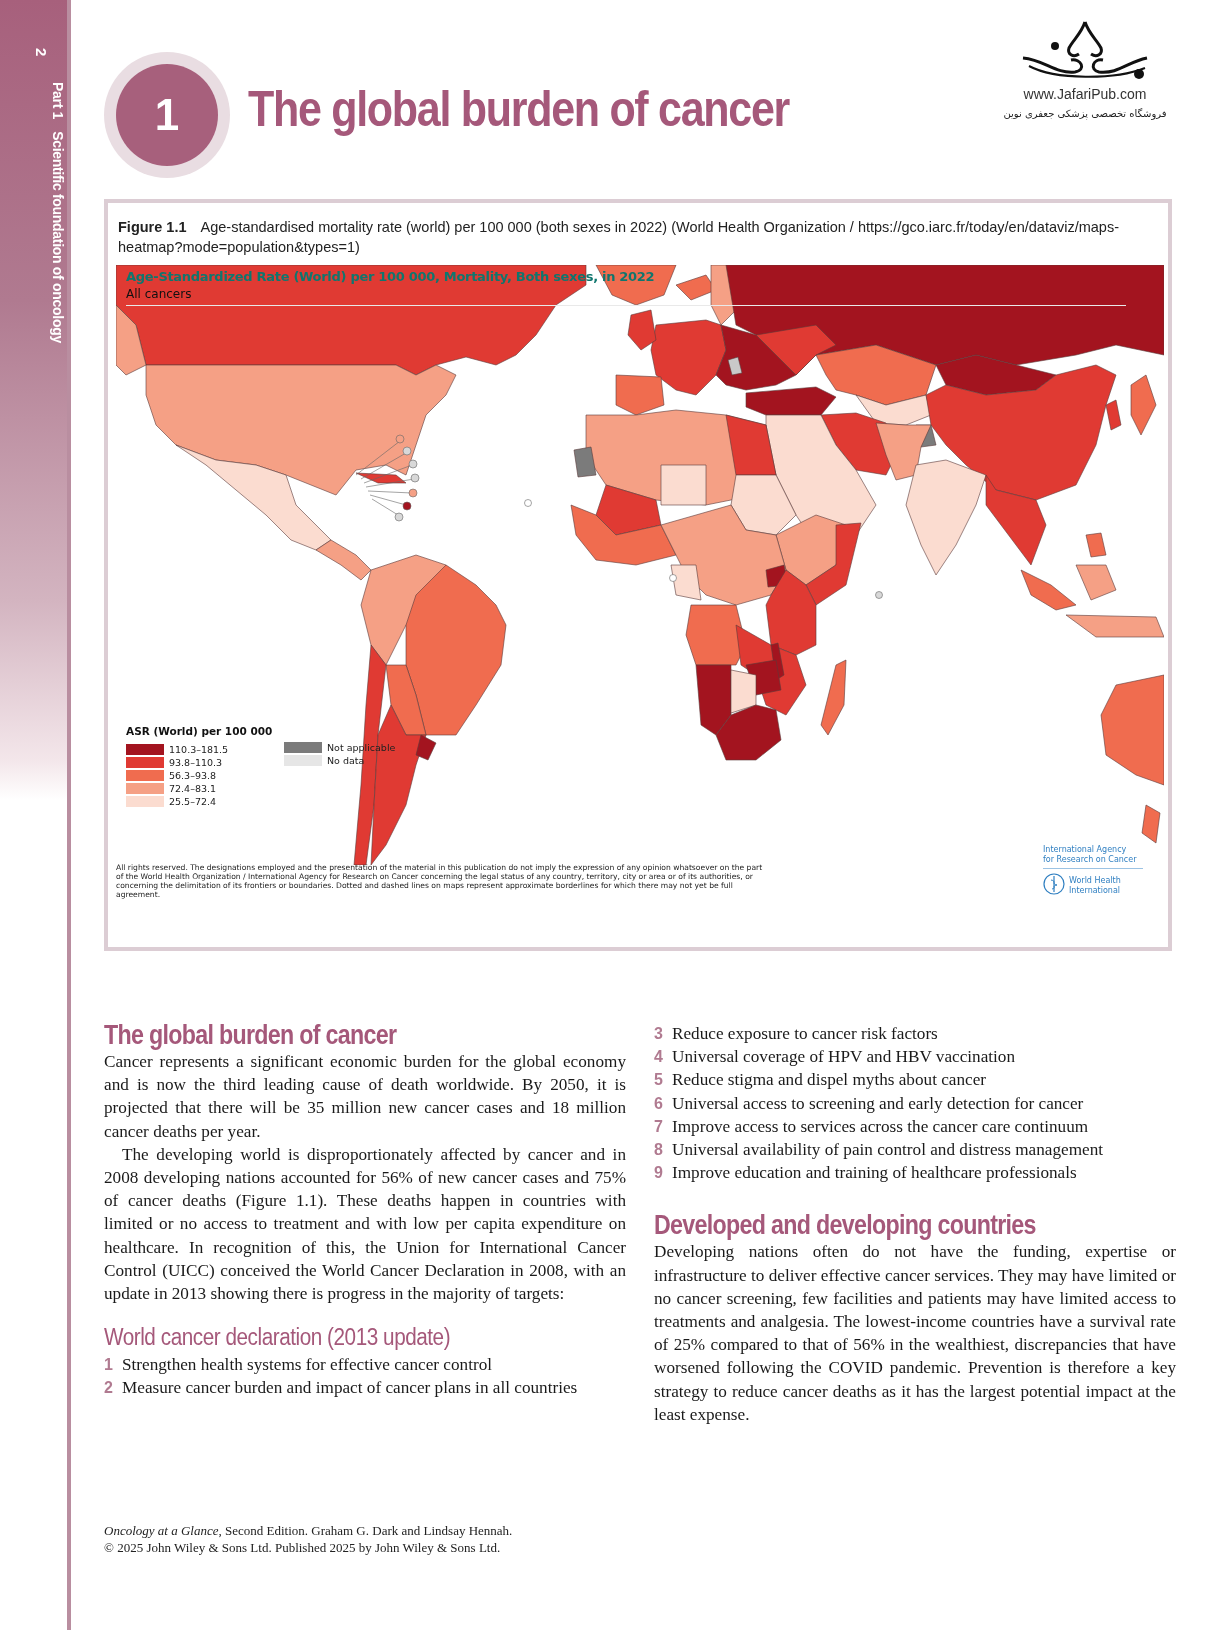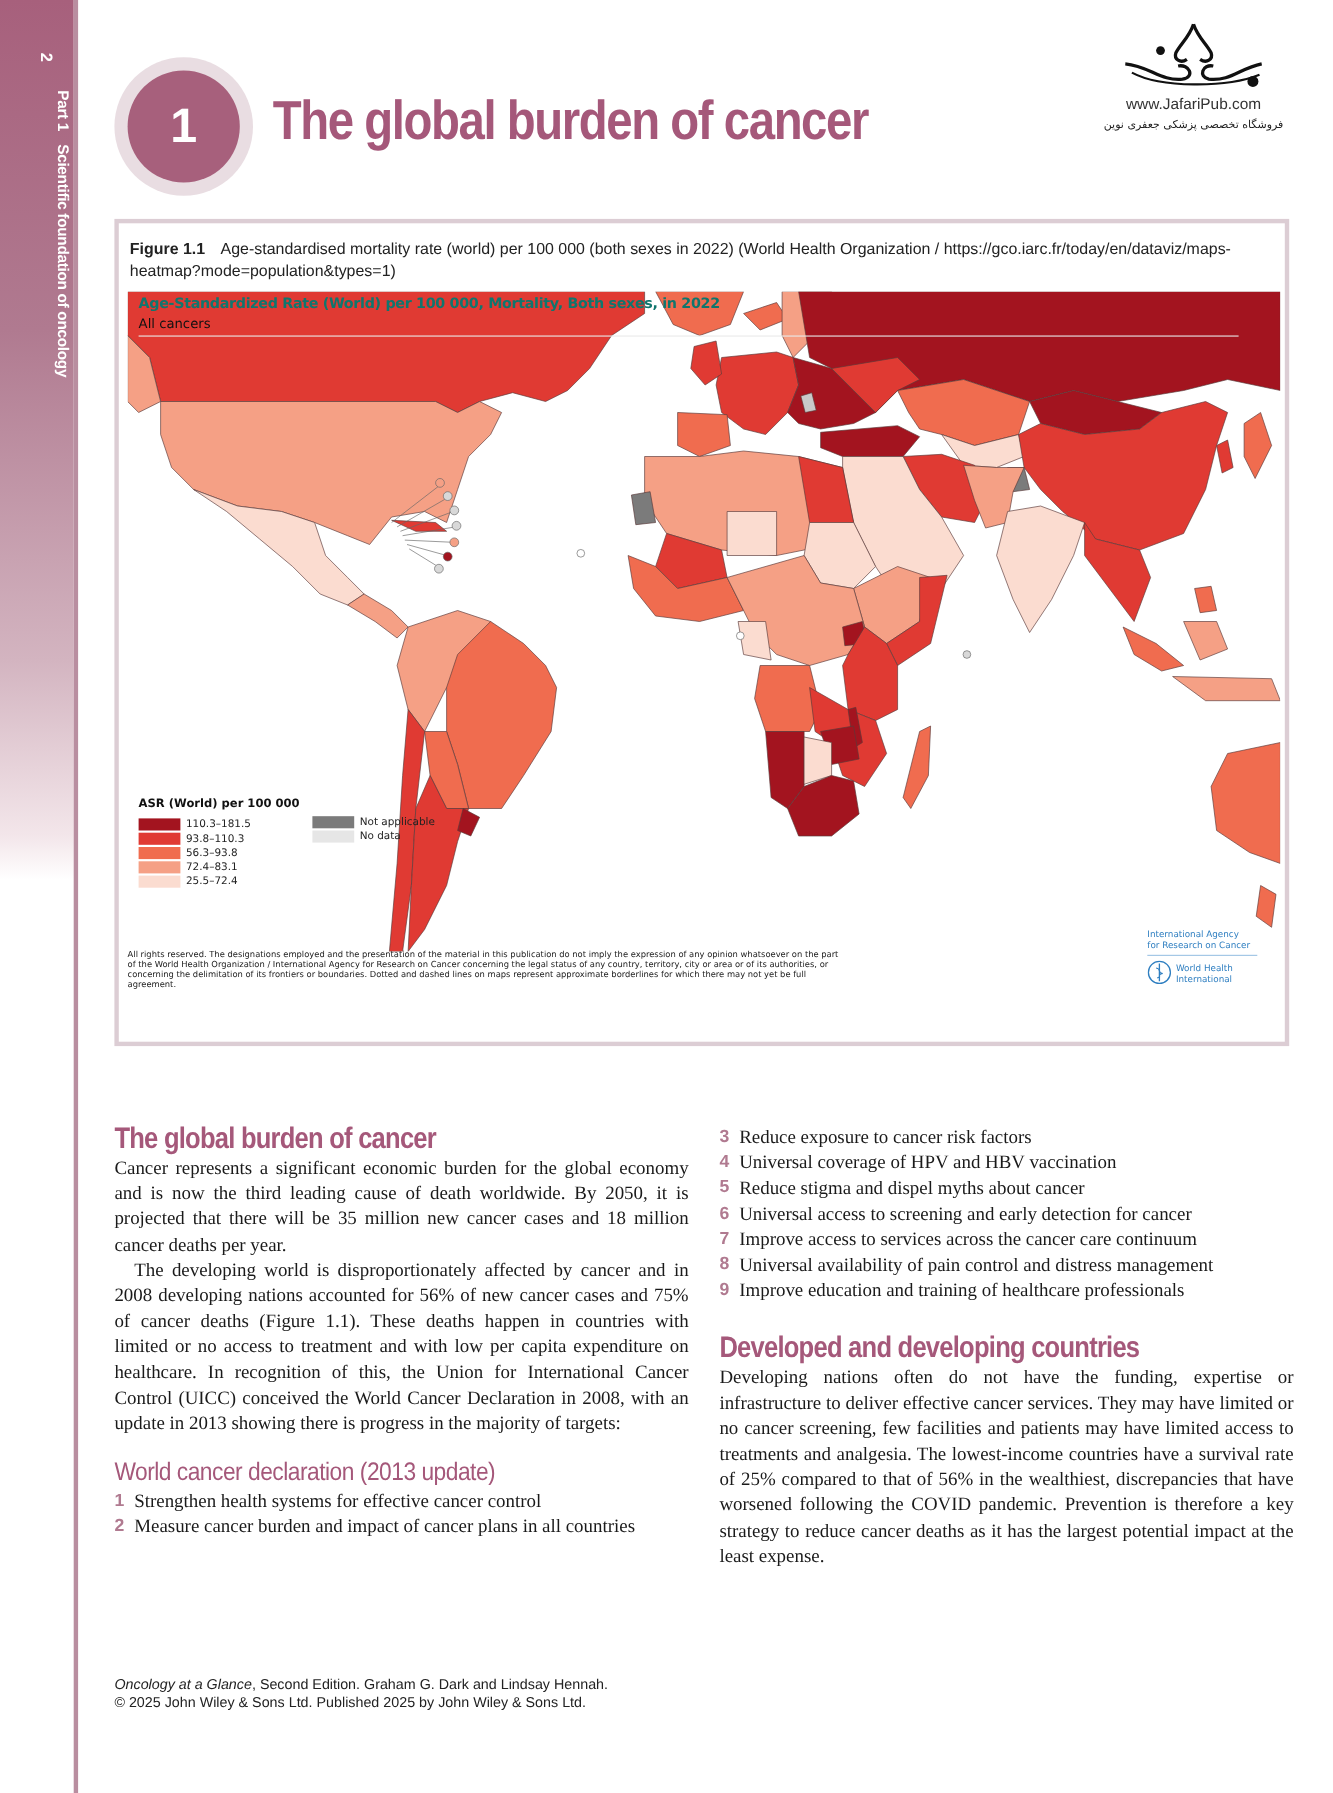--- a/index.html
+++ b/index.html
@@ -49,21 +49,21 @@
   .section-heading { font-family:"Liberation Sans", sans-serif; font-weight:bold; font-size:27px; color:#a5587a; letter-spacing:-0.8px; transform:scaleX(0.86); transform-origin:left center; white-space:nowrap; line-height:30px; margin:0; }
   .para { margin:0; text-align:justify; }
   .para.indent { text-indent:18px; }
   .subheading { font-family:"Liberation Sans", sans-serif; font-size:23px; color:#a5587a; font-weight:normal; margin:18px 0 2px 0; line-height:28px; letter-spacing:-0.5px; transform:scaleX(0.9); transform-origin:left center; white-space:nowrap; }
   .numlist { list-style:none; padding:0; margin:0; }
   .numlist li { display:flex; }
   .numlist .num { font-family:"Liberation Sans", sans-serif; font-weight:bold; color:#b07a90; width:18px; flex:none; font-size:16px; }
   .numlist .txt { flex:1; text-align:justify; }
   .heading-gap { margin-top:26px; }
 
-  .footer { position:absolute; left:104px; top:1522px; font-family:Liberation Sans, sans-serif; font-size:13px; line-height:17px; color:#222; }
+  .footer { position:absolute; left:104px; top:1522px; font-family:Liberation Serif, serif; font-size:13px; line-height:17px; color:#222; }
   .footer i { font-style:italic; }
 </style>
 </head>
 <body>
 
 <div class="sidebar"></div>
 <div class="sidebar-rule"></div>
 <div class="page-num">2</div>
 <div class="part-label"><span>Part 1</span><span class="sep"></span><span>Scientific foundation of oncology</span></div>
 

